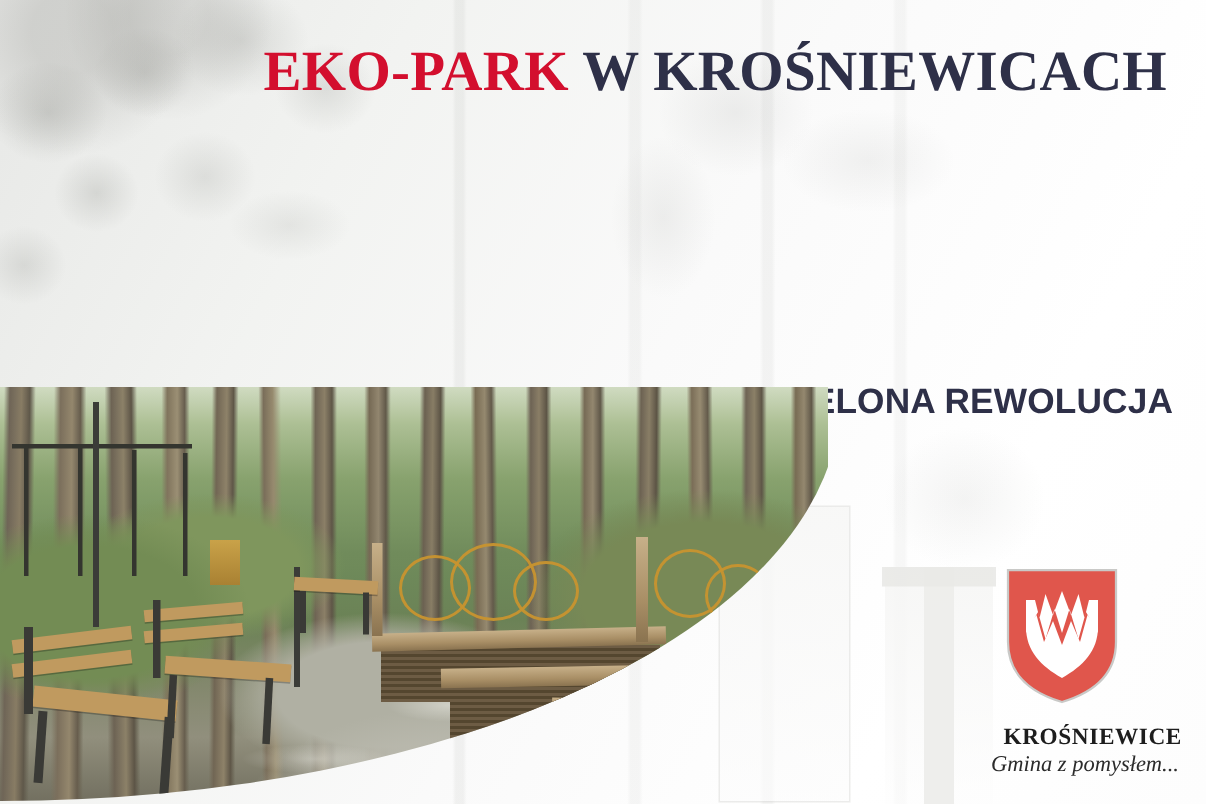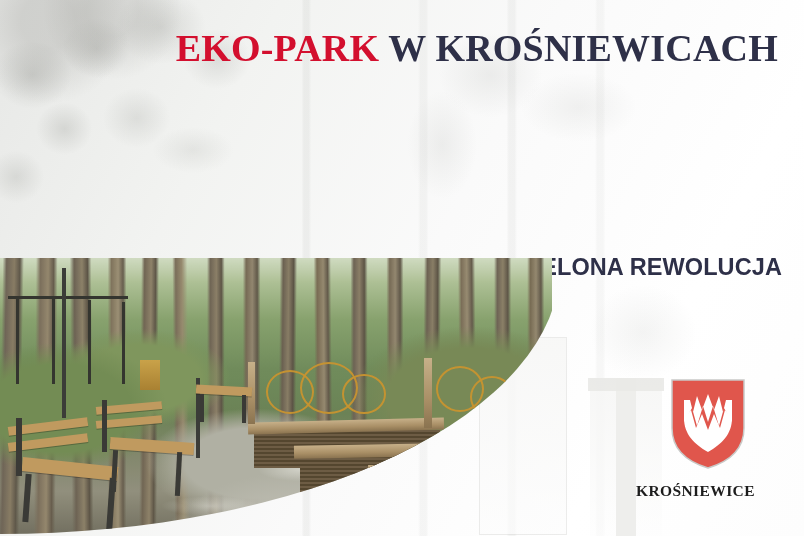--- a/index.html
+++ b/index.html
@@ -216,21 +216,21 @@
     margin-bottom: 8px;
   }
   .shield-svg { display: inline-block; }
   .logo-name {
     display: block;
     font-family: "Liberation Serif", "DejaVu Serif", serif;
     font-weight: 700;
     font-size: 15.5px;
     letter-spacing: 0.4px;
     color: #1d1d1d;
-    text-align: left;
+    text-align: right;
     padding-left: 8px;
   }
   .logo-tagline {
     display: block;
     font-family: "Liberation Serif", "DejaVu Serif", serif;
     font-style: italic;
     font-size: 15px;
     color: #2b2b2b;
     text-align: right;
     padding-right: 2px;
@@ -307,15 +307,16 @@
     <span class="shield-wrap">
       <svg class="shield-svg" width="76" height="92" viewBox="0 0 76 92" aria-hidden="true">
         <path d="M2 2 H74 V50 C74 72 58 84 38 90 C18 84 2 72 2 50 Z" fill="#E0564C" stroke="#c9c9c7" stroke-width="1.5"></path>
         <path d="M14 22 L14 44 L22 30 L27 48 L33 28 L38 44 L43 28 L49 48 L54 30 L62 44 L62 22
                  L56 22 L53 34 L49 18 L44 32 L38 16 L32 32 L27 18 L23 34 L20 22 Z" fill="#FFFFFF"></path>
         <path d="M14 40 C14 56 24 66 38 74 C52 66 62 56 62 40
                  L55 32 L50 50 L44 36 L38 52 L32 36 L26 50 L21 32 Z" fill="#FFFFFF"></path>
       </svg>
     </span>
     <span class="logo-name">KROŚNIEWICE</span>
+    <span class="logo-tagline">Gmina z pomysłem...</span>
   </div>
 
 </div>
 
 </body></html>

